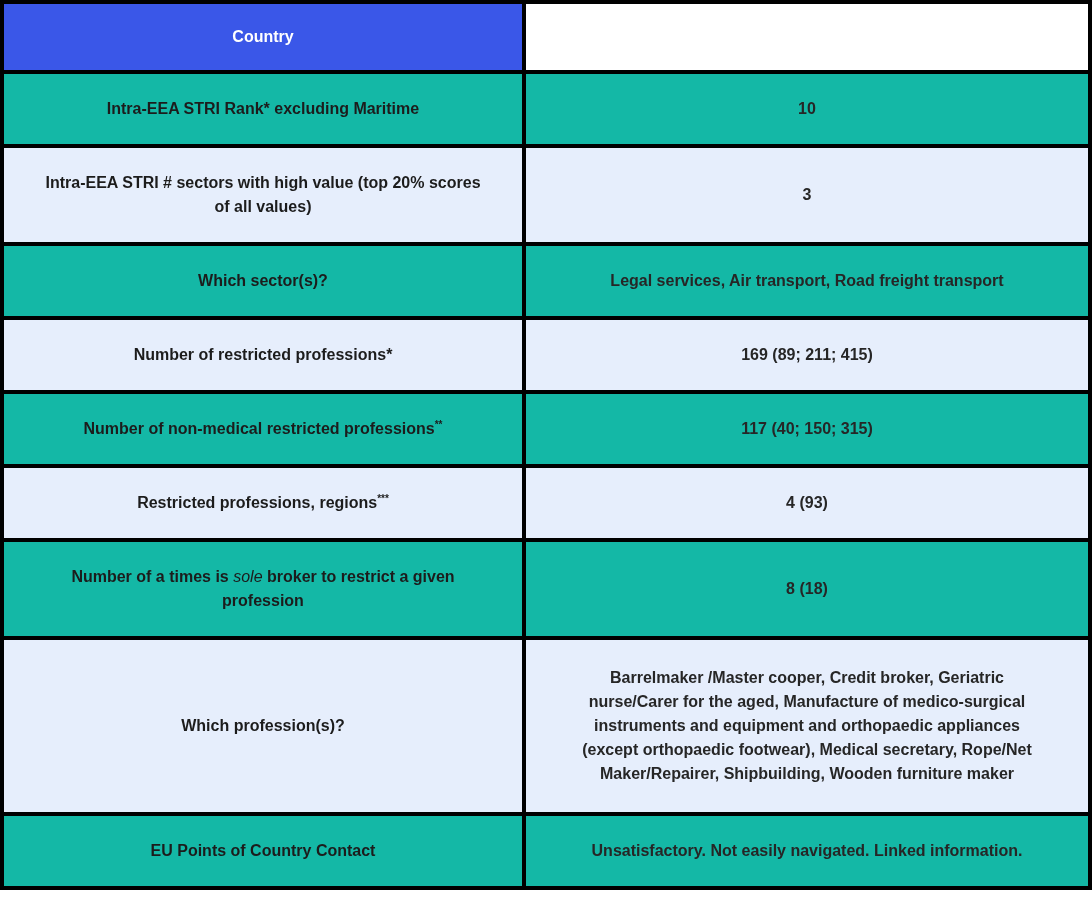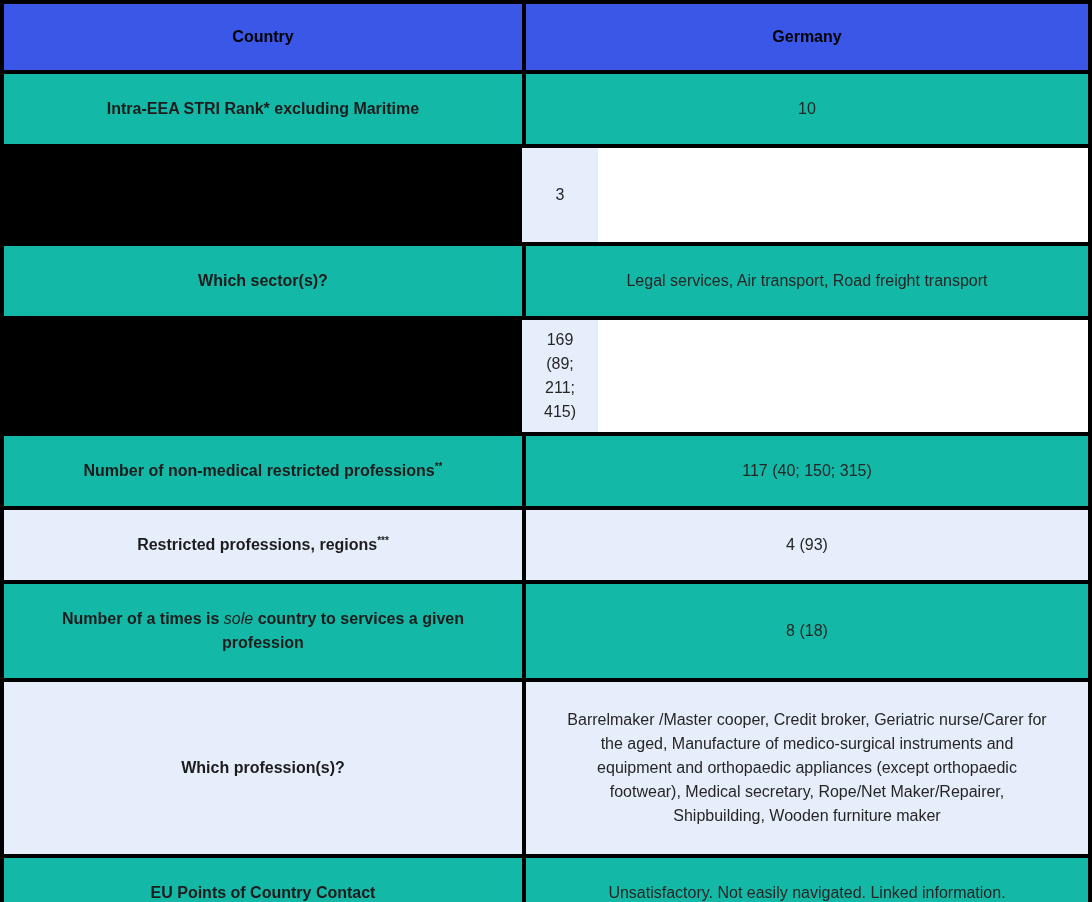--- a/index.html
+++ b/index.html
@@ -30,33 +30,33 @@
   .cell {
     display: flex;
     align-items: center;
     justify-content: center;
     text-align: center;
     box-sizing: border-box;
     line-height: 1.5;
   }
   .header-row .cell {
     background: #3A57E8;
-    color: #000000;
+    color: #ffffff;
     font-weight: bold;
     font-size: 16px;
     min-height: 66px;
   }
   .label-cell {
     font-weight: bold;
     font-size: 16px;
     padding: 8px 36px;
     min-height: 70px;
   }
   .value-cell {
-    font-weight: normal;
+    font-weight: bold;
     font-size: 16px;
     padding: 8px 38px;
     min-height: 70px;
     color: #262626;
   }
   .r-md .cell { min-height: 94px; }
   .r-lg .cell { min-height: 172px; }
   .row.alt .cell { background: #E6EEFC; }
   .row:not(.alt):not(.header-row) .cell { background: #14b8a6; }
   .row .vdivider { background: #000000; }
@@ -70,45 +70,50 @@
 </style>
 </head>
 <body>
 
 <div class="page">
   <div class="table">
 
     <div class="row header-row">
       <div class="cell">Country</div>
       <div class="vdivider"></div>
-      <div class="cell">Germany</div>
     </div>
 
     <div class="row">
       <div class="cell label-cell">
           <span><span>Intra-EEA STRI Rank* excluding Maritime</span><span class="lbl-italic"></span><span></span><sup class="lbl-sup"></sup></span>
         </div>
       <div class="vdivider"></div>
       <div class="cell value-cell">10</div>
     </div>
 
     <div class="row alt r-md">
+      <div class="cell label-cell">
+          <span><span>Intra-EEA STRI # sectors with high value (top 20% scores of all values)</span><span class="lbl-italic"></span><span></span><sup class="lbl-sup"></sup></span>
+        </div>
       <div class="vdivider"></div>
       <div class="cell value-cell">3</div>
     </div>
 
     <div class="row">
       <div class="cell label-cell">
           <span><span>Which sector(s)?</span><span class="lbl-italic"></span><span></span><sup class="lbl-sup"></sup></span>
         </div>
       <div class="vdivider"></div>
       <div class="cell value-cell">Legal services, Air transport, Road freight transport</div>
     </div>
 
     <div class="row alt">
+      <div class="cell label-cell">
+          <span><span>Number of restricted professions*</span><span class="lbl-italic"></span><span></span><sup class="lbl-sup"></sup></span>
+        </div>
       <div class="vdivider"></div>
       <div class="cell value-cell">169 (89; 211; 415)</div>
     </div>
 
     <div class="row">
       <div class="cell label-cell">
           <span><span>Number of non-medical restricted professions</span><span class="lbl-italic"></span><span></span><sup class="lbl-sup">**</sup></span>
         </div>
       <div class="vdivider"></div>
       <div class="cell value-cell">117 (40; 150; 315)</div>
@@ -117,21 +122,21 @@
     <div class="row alt">
       <div class="cell label-cell">
           <span><span>Restricted professions, regions</span><span class="lbl-italic"></span><span></span><sup class="lbl-sup">***</sup></span>
         </div>
       <div class="vdivider"></div>
       <div class="cell value-cell">4 (93)</div>
     </div>
 
     <div class="row r-md">
       <div class="cell label-cell">
-          <span><span>Number of a times is </span><span class="lbl-italic">sole</span><span> country to services a given profession</span><sup class="lbl-sup"></sup></span>
+          <span><span>Number of a times is </span><span class="lbl-italic">sole</span><span> broker to restrict a given profession</span><sup class="lbl-sup"></sup></span>
         </div>
       <div class="vdivider"></div>
       <div class="cell value-cell">8 (18)</div>
     </div>
 
     <div class="row alt r-lg">
       <div class="cell label-cell">
           <span><span>Which profession(s)?</span><span class="lbl-italic"></span><span></span><sup class="lbl-sup"></sup></span>
         </div>
       <div class="vdivider"></div>

